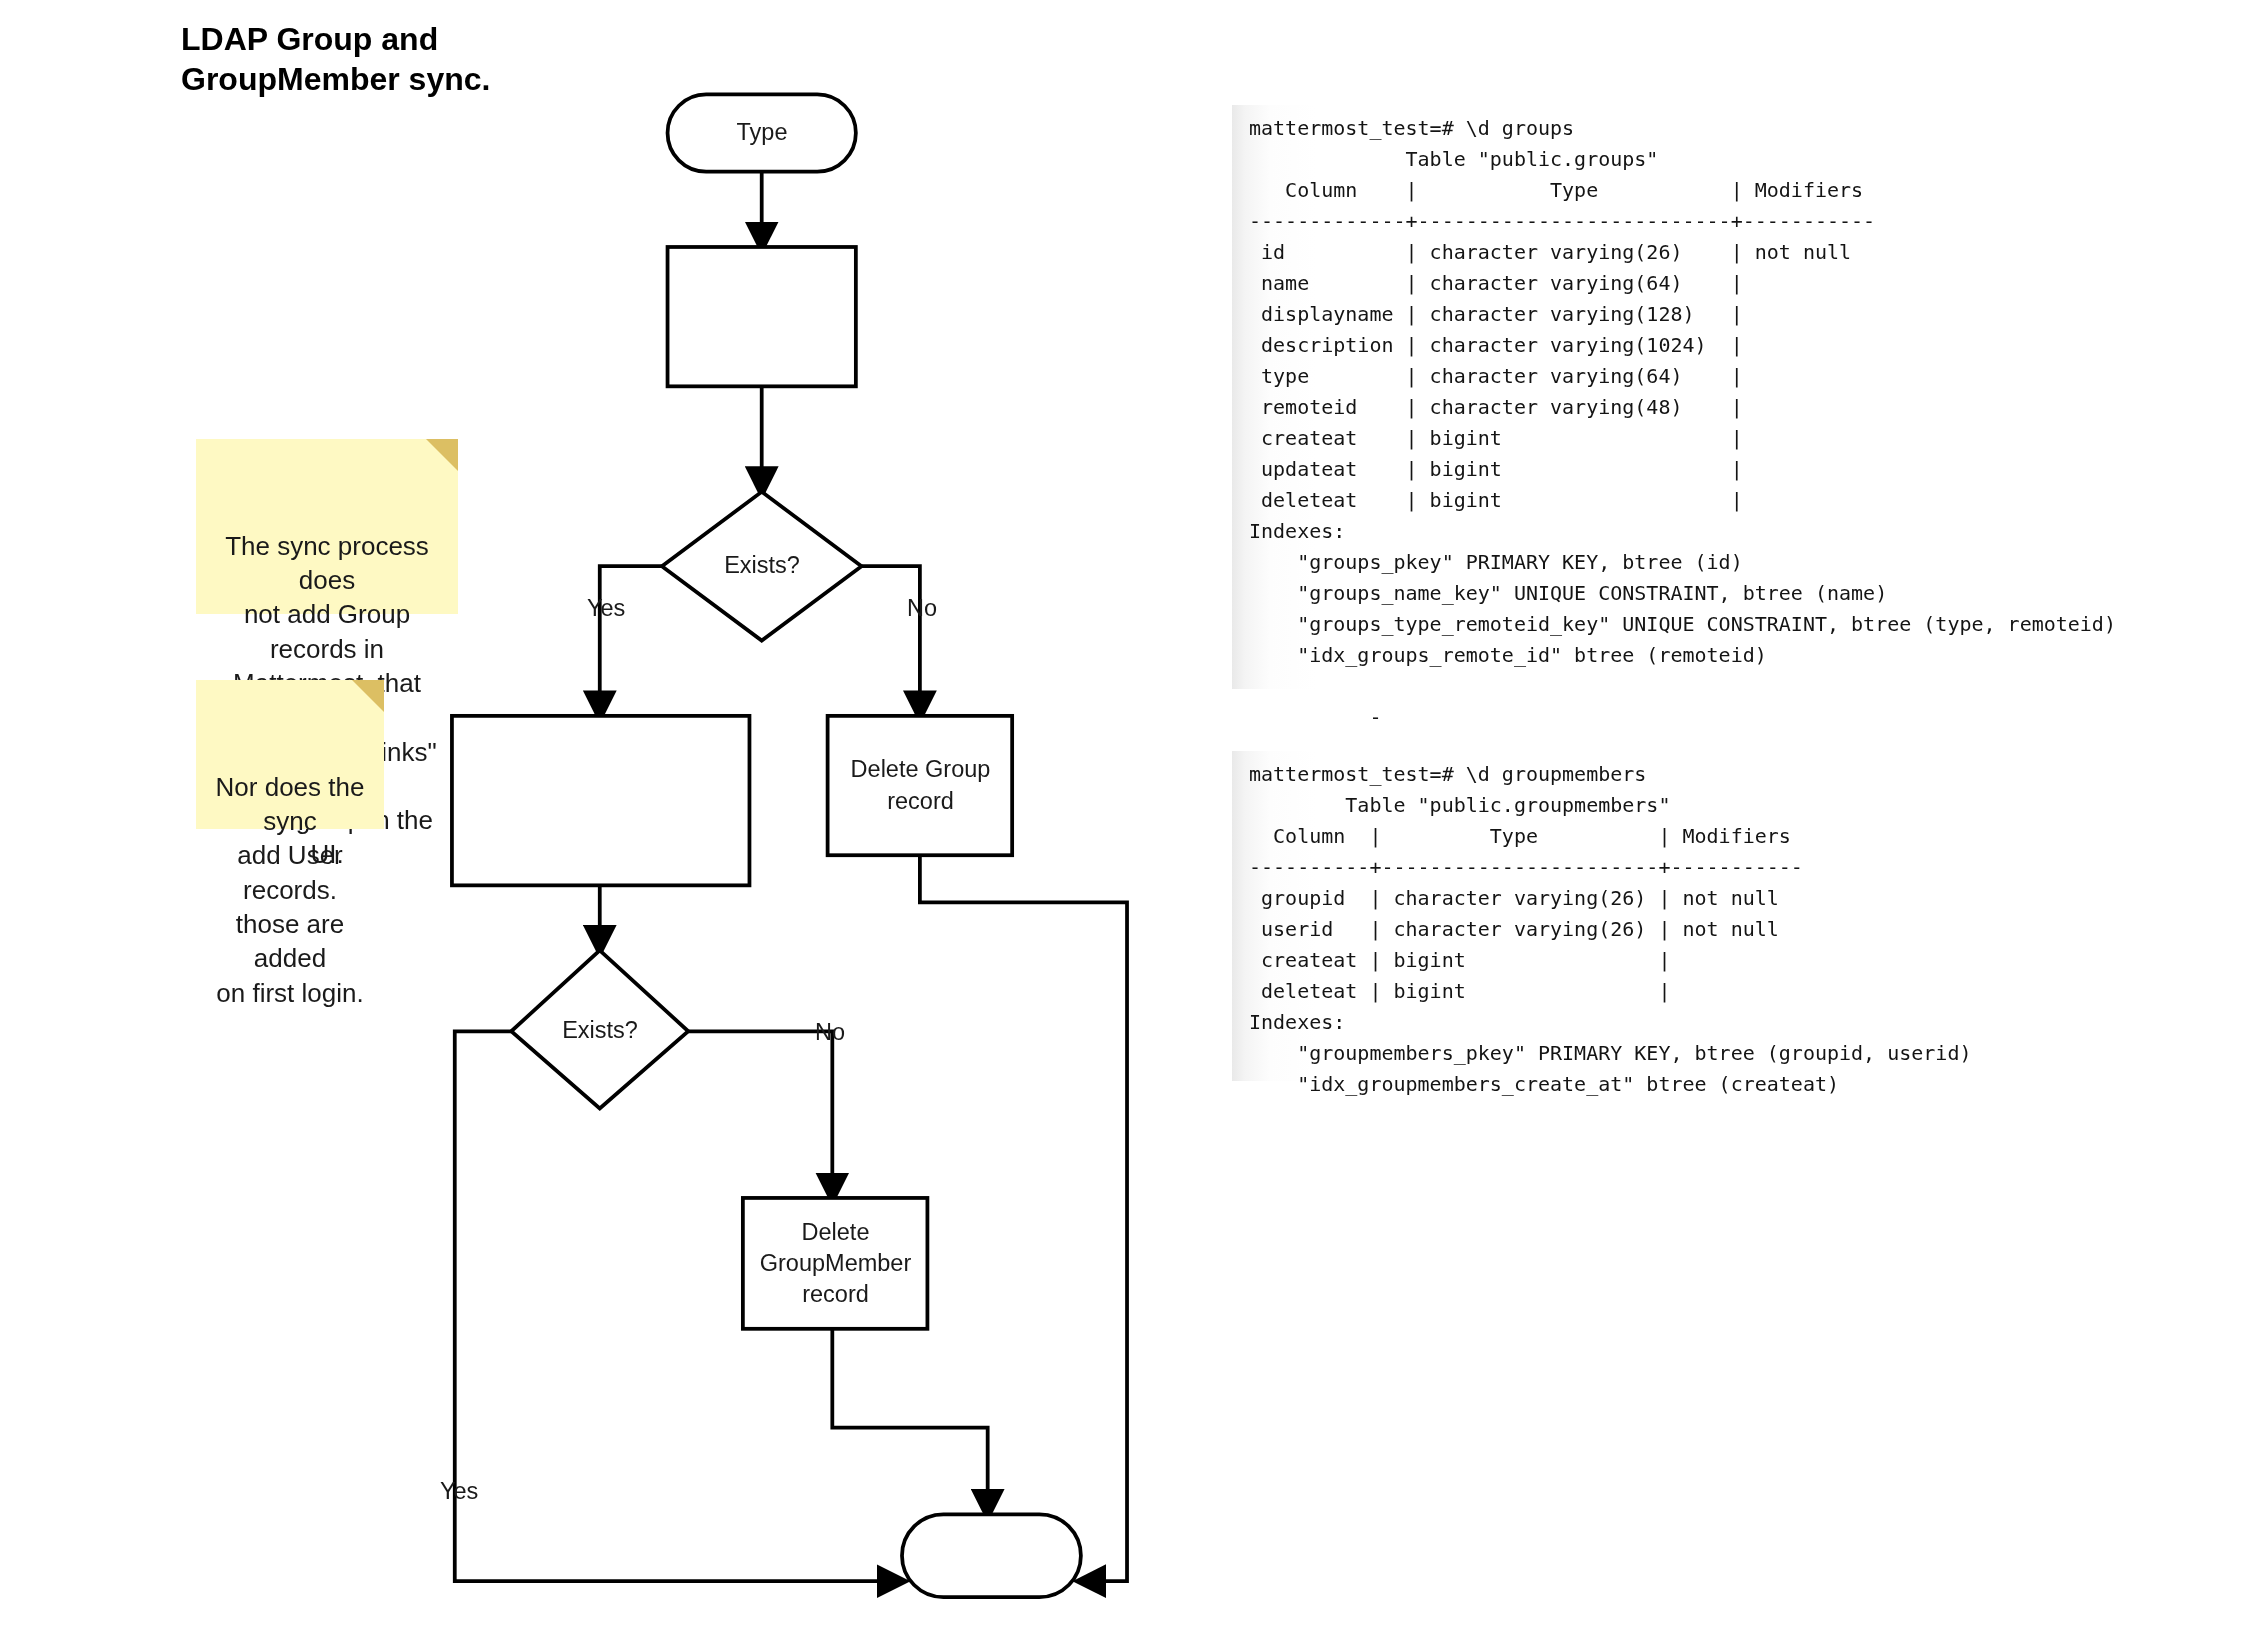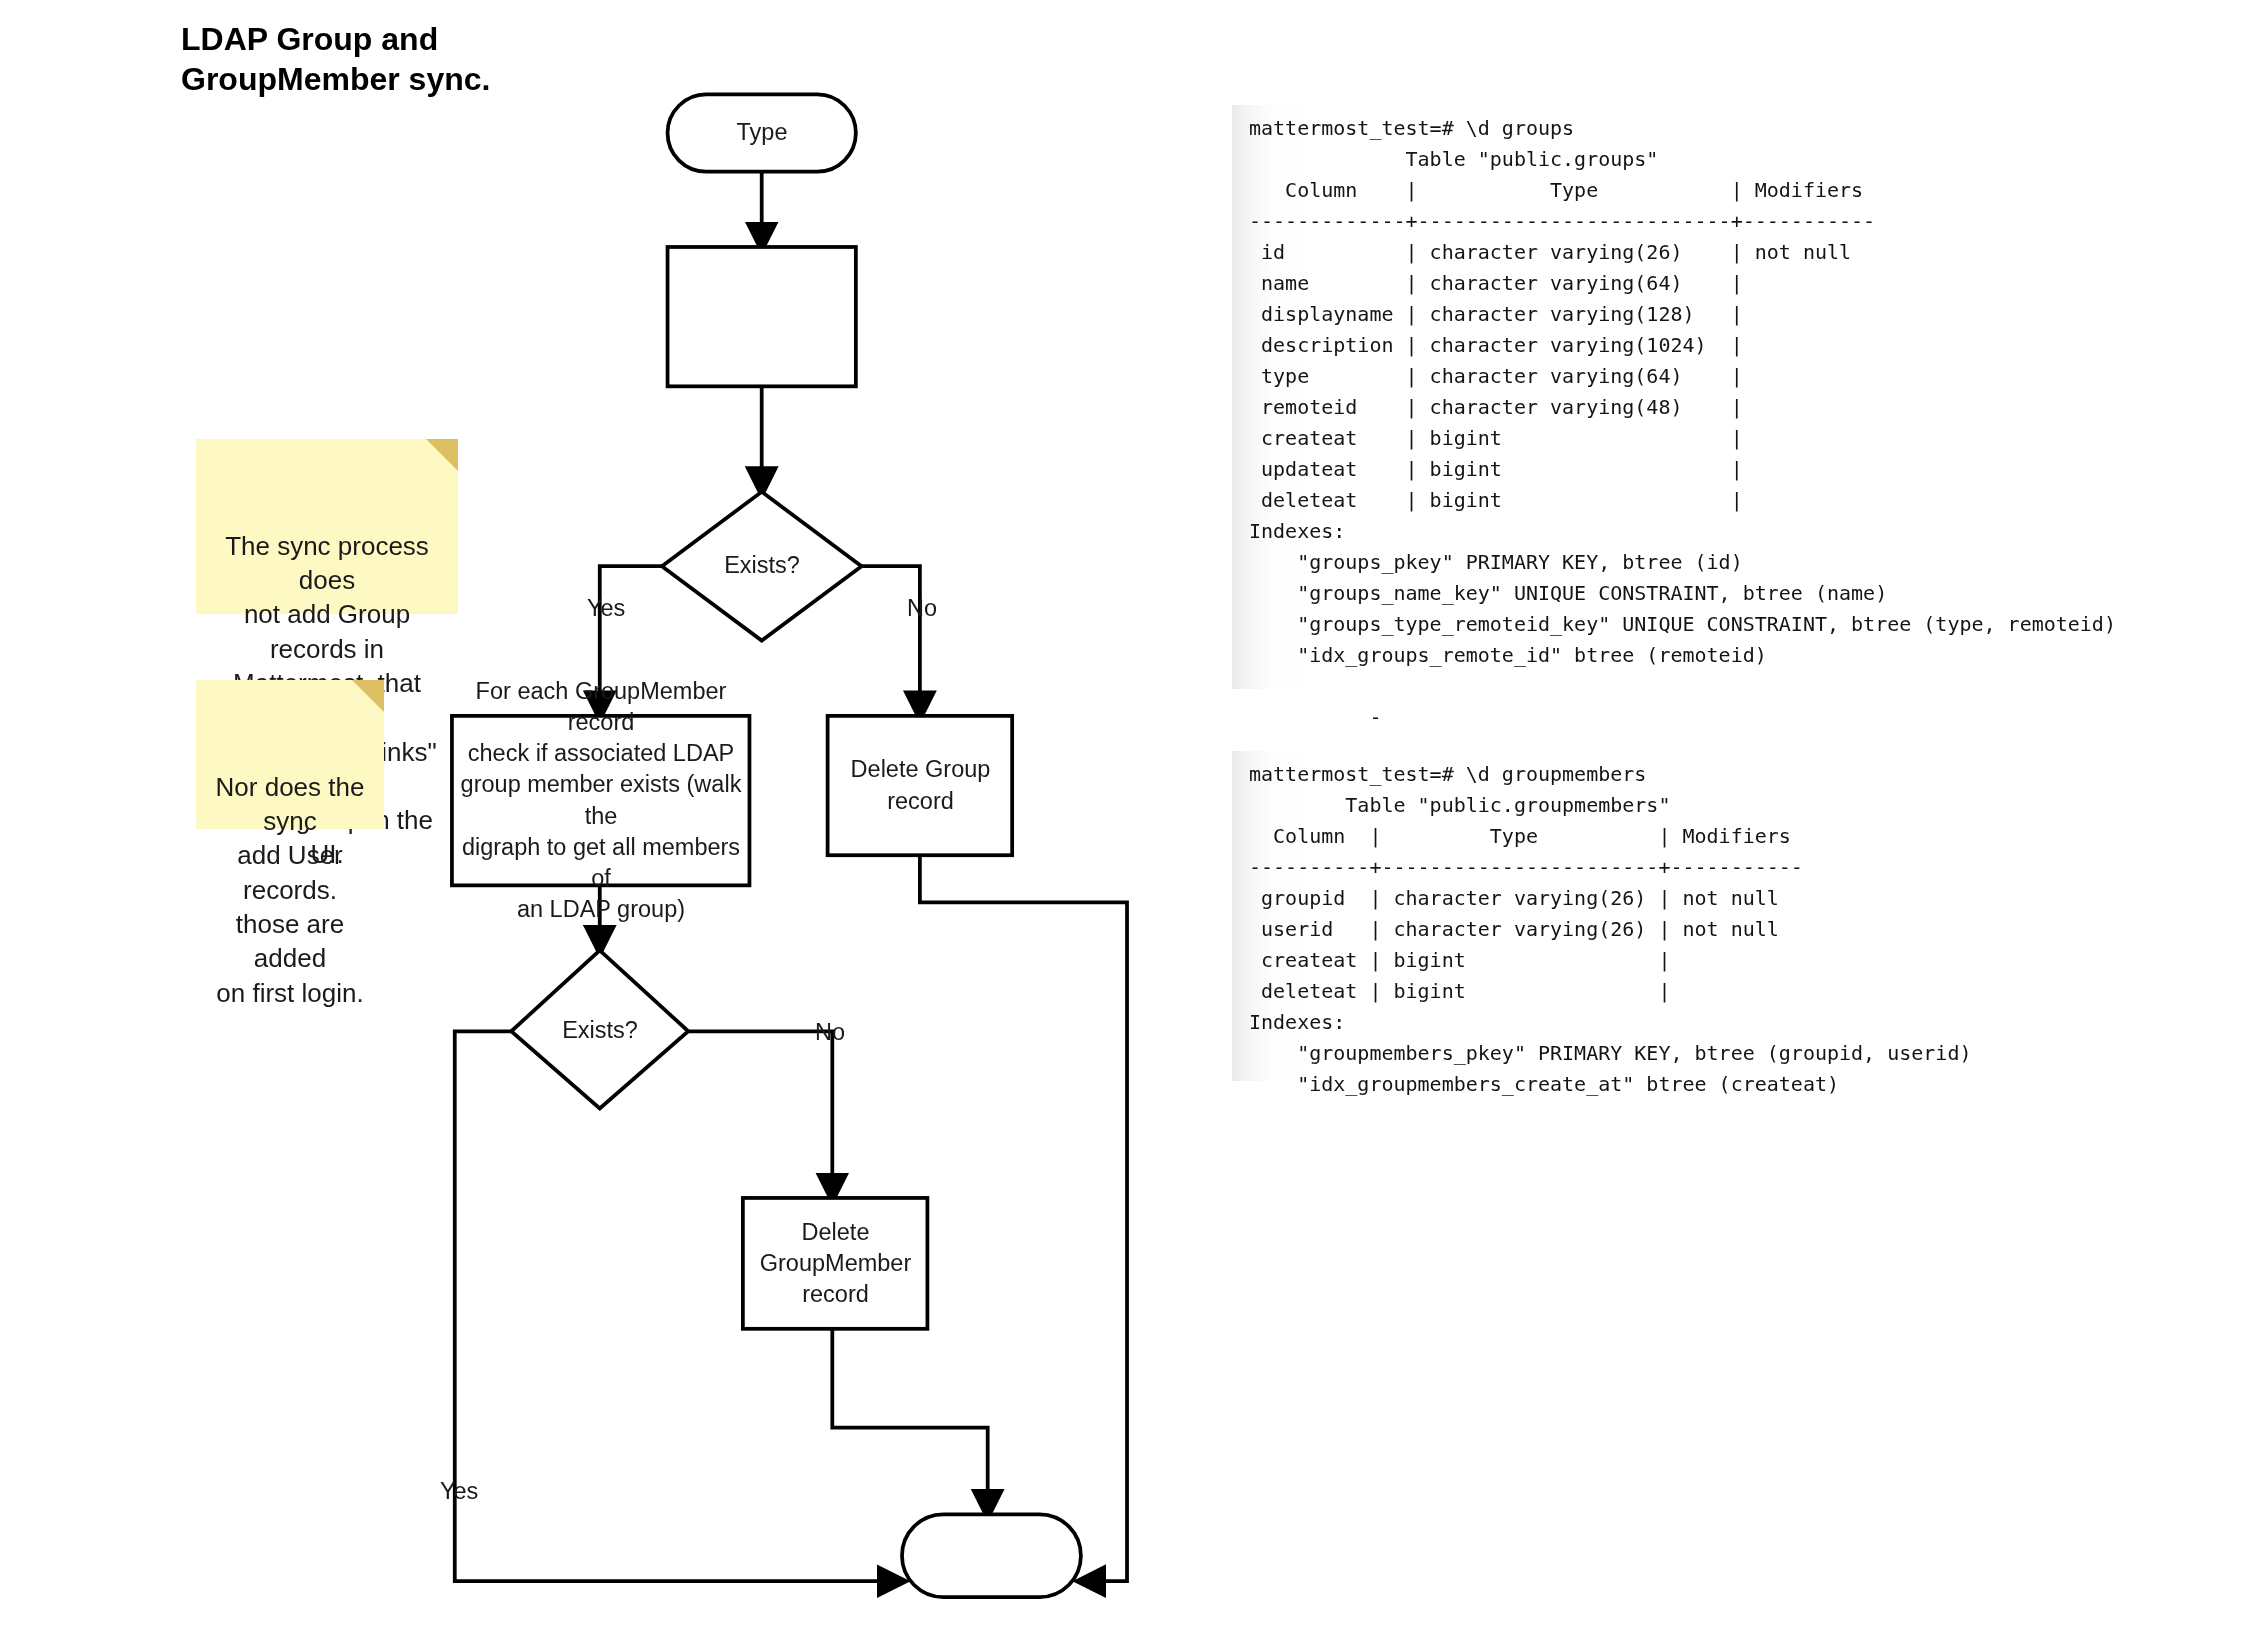--- a/index.html
+++ b/index.html
@@ -139,25 +139,20 @@
 
       <rect x="958" y="1608" width="190" height="88" rx="44" ry="44"></rect>
     </g>
   </svg>
 
   <div class="node-text" style="left:668px;top:94px;width:188px;height:77px;">Type</div>
 
 
   <div class="node-text" style="left:668px;top:529px;width:188px;height:73px;">Exists?</div>
 
-  <div class="node-text" style="left:452px;top:716px;width:298px;height:169px;">For each GroupMember record
-check if associated LDAP
-group member exists (walk the
-digraph to get all members of
-an LDAP group)</div>
 
   <div class="node-text" style="left:828px;top:716px;width:185px;height:139px;">Delete Group
 record</div>
 
   <div class="node-text" style="left:520px;top:994px;width:160px;height:73px;">Exists?</div>
 
   <div class="node-text" style="left:743px;top:1198px;width:185px;height:131px;">Delete
 GroupMember
 record</div>
 

